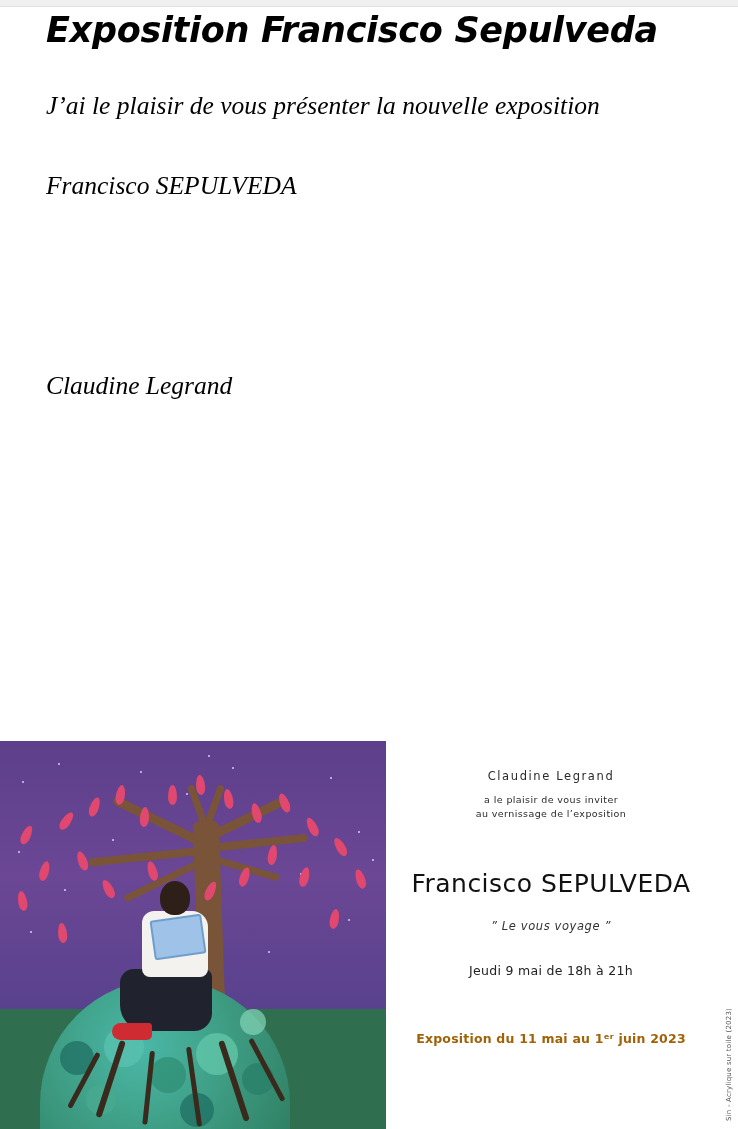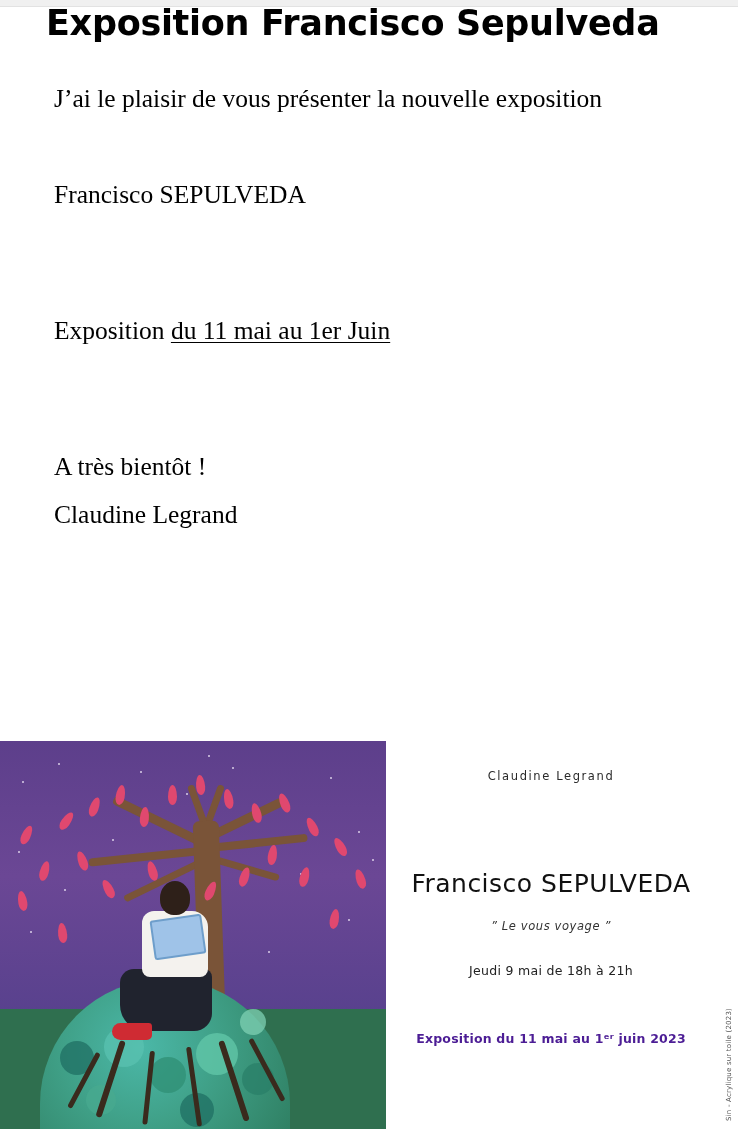--- a/index.html
+++ b/index.html
@@ -26,36 +26,37 @@
     position: absolute;
     left: 0; top: 0;
     width: 738px;
     height: 6px;
     background: #f0f0f0;
     border-bottom: 1px solid #e2e2e2;
   }
   .content {
     position: absolute;
     left: 46px;
-    top: 1px;
+    top: 8px;
     width: 670px;
+    font-style: italic;
   }
   .title {
     font-family: "DejaVu Sans", sans-serif;
     font-weight: bold;
     font-size: 35px;
     line-height: 44px;
     letter-spacing: -0.3px;
     margin: 0 0 34px 0;
     color: #000;
   }
   .para {
     font-size: 25.5px;
     line-height: 40px;
-    margin: 8px;
+    margin: 0;
   }
   .gap {
     height: 40px;
   }
   .underline {
     text-decoration: underline;
     text-decoration-thickness: 1px;
     text-underline-offset: 3px;
   }
   .link {
@@ -229,21 +230,21 @@
     letter-spacing: .3px;
     color: #222;
   }
   .fl-dates {
     position: absolute;
     top: 290px; left: 0; width: 330px;
     text-align: center;
     font-size: 12.5px;
     font-weight: bold;
     letter-spacing: .2px;
-    color: #4c1d95;
+    color: #a16207;
   }
   .fl-credit {
     position: absolute;
     right: 5px; bottom: 8px;
     font-size: 7px;
     letter-spacing: .2px;
     color: #555;
     writing-mode: vertical-rl;
     transform: rotate(180deg);
     white-space: nowrap;
@@ -264,28 +265,26 @@
 
     <div class="gap"></div>
 
     <p class="para">Francisco SEPULVEDA</p>
 
     <div class="gap"></div>
 
 
     <div class="gap"></div>
 
-    <p class="para"><span>Exposition </span><span class="underline">du 11 mai au 1er Juin</span></p>
-
-    <div class="gap"></div>
-
-
-    <div class="gap"></div>
-
-    <p class="para">A très bientôt !</p>
+
+    <div class="gap"></div>
+
+
+    <div class="gap"></div>
+
     <p class="para">Claudine Legrand</p>
 
   </div>
 
   <div class="flyer">
 
     <div class="flyer-art">
       <div class="sky"></div>
 
       <div class="star" style="left:22px;  top:40px;"></div>
@@ -365,20 +364,24 @@
 
       <div class="person-legs"></div>
       <div class="person-body"></div>
       <div class="person-head"></div>
       <div class="book"></div>
       <div class="shoe"></div>
     </div>
 
     <div class="flyer-text">
       <div class="fl-host">Claudine Legrand</div>
+      <div class="fl-sub">
+        <span>a le plaisir de vous inviter</span><br>
+        <span>au vernissage de l’exposition</span>
+      </div>
       <div class="fl-artist">Francisco SEPULVEDA</div>
       <div class="fl-work">ˮ Le vous voyage ˮ</div>
       <div class="fl-when">Jeudi 9 mai de 18h à 21h</div>
       <div class="fl-dates">Exposition du 11 mai au 1ᵉʳ juin 2023</div>
       <div class="fl-credit">Sin - Acrylique sur toile (2023)</div>
     </div>
 
   </div>
 </div>
 

